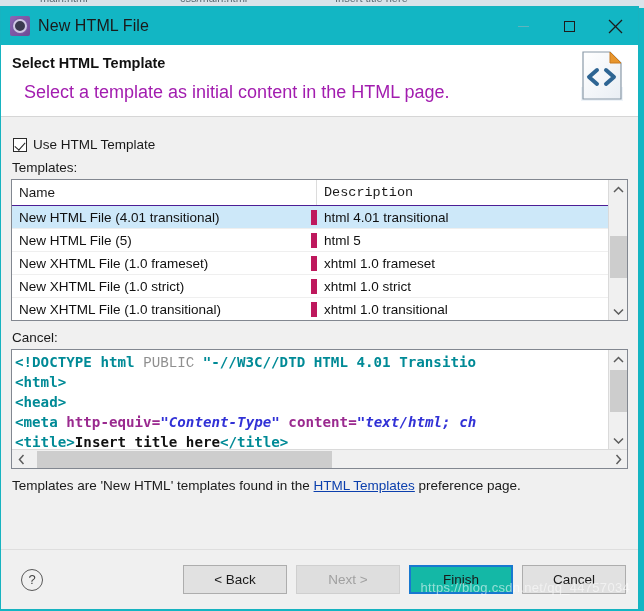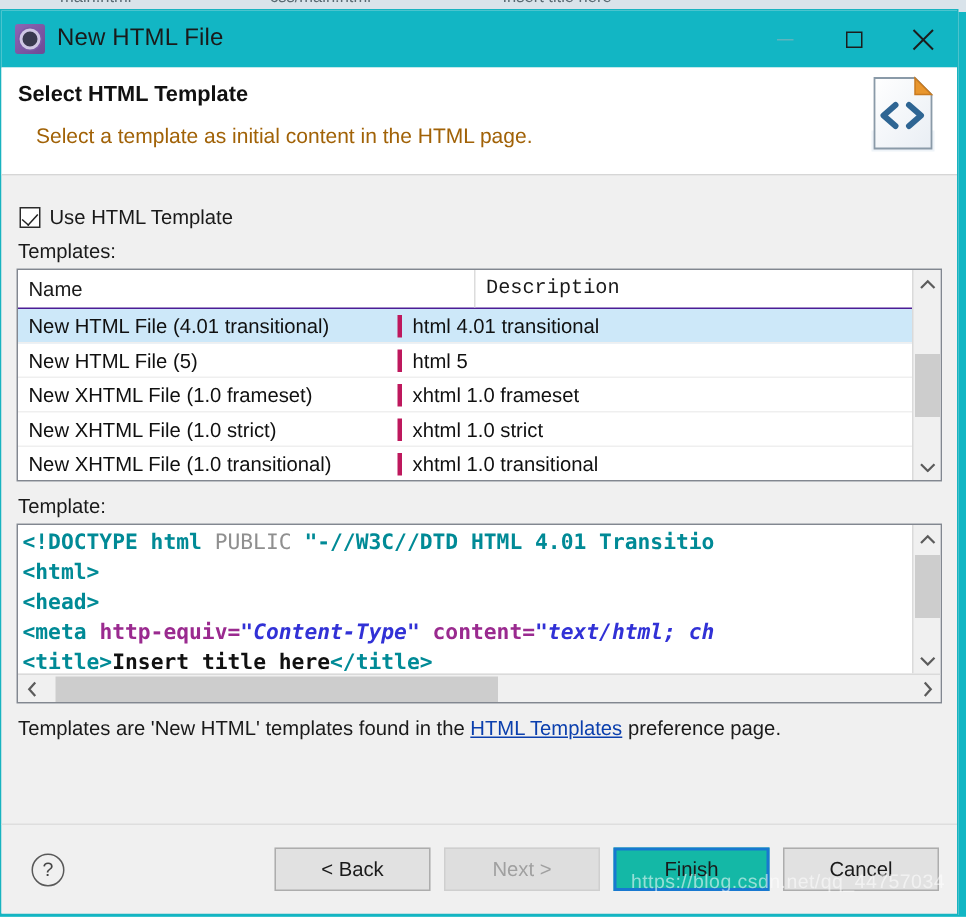--- a/index.html
+++ b/index.html
@@ -88,21 +88,21 @@
     padding: 10px 14px 12px 11px;
     position: relative;
     min-height: 72px;
   }
   .header h1 {
     margin: 0 0 11px 0;
     font-size: 14.5px; font-weight: bold; color: #111;
   }
   .header p {
     margin: 0 0 0 12px;
-    font-size: 14px; color: #a16207;
+    font-size: 18px; color: #a21caf;
   }
   .header-icon {
     position: absolute; right: 12px; top: 4px;
     width: 48px; height: 54px;
   }
 
   
   .body {
     flex: 1;
     background: #f0f0f0;
@@ -155,21 +155,21 @@
   .th.c1 { width: 305px; border-right: 1px solid #dcdcdc; }
   .th.c2 { flex: 1; font-family: Liberation Mono, monospace; }
   .tbody { flex: 1; overflow: hidden; }
   .tr { display: flex; height: 23px; align-items: center; border-bottom: 1px solid #efefef; }
   .tr.sel { background: #cde8f9; }
   .td {
     font-size: 13.5px; color: #101010;
     padding-left: 7px;
     white-space: nowrap; overflow: hidden;
   }
-  .td.c1 { width: 256px; border-right: 3px solid #be185d; }
+  .td.c1 { width: 305px; border-right: 6px solid #be185d; }
   .td.c2 { flex: 1; }
 
   
   .vsb {
     width: 19px; min-width: 19px;
     background: #f0f0f0;
     border-left: 1px solid #dadada;
     display: flex; flex-direction: column; align-items: center;
     position: relative;
   }
@@ -199,21 +199,21 @@
     padding: 2px 0 0 3px;
     font-family: "DejaVu Sans Mono", monospace;
     font-size: 14.2px;
     line-height: 20px;
     white-space: nowrap;
     overflow: hidden;
     font-weight: bold;
   }
   .code .ln { height: 20px; overflow: hidden; }
   .t-tag { color: #008a96; }
-  .t-gray { color: #8f8f8f; font-weight: normal; }
+  .t-gray { color: #8f8f8f; font-weight: normal; font-family: Liberation Mono, monospace; }
   .t-attr { color: #9a2a8f; }
   .t-val { color: #3131d6; font-style: italic; }
   .t-txt { color: #111; }
 
   .hsb {
     height: 19px; min-height: 19px;
     background: #f0f0f0;
     border-top: 1px solid #dadada;
     display: flex; align-items: center;
     position: relative;
@@ -373,21 +373,21 @@
             <div class="vsb-thumb" style="top:38px;height:42px"></div>
           </div>
           <div class="sb-arrow">
             <svg width="11" height="7" viewBox="0 0 11 7">
                 <path d="M1 1.5 L5.5 6 L10 1.5" fill="none" stroke="#5c5c5c" stroke-width="1.5"></path>
               </svg>
           </div>
         </div>
       </div>
 
-      <div class="previewlabel">Template:</div>
+      <div class="previewlabel">Cancel:</div>
       <div class="preview-wrap">
         <div class="preview-inner">
           <div class="code">
             <div class="ln"><span class="t-tag">&lt;!DOCTYPE html </span><span class="t-gray">PUBLIC </span><span class="t-tag">"-//W3C//DTD HTML 4.01 Transitio</span></div>
             <div class="ln"><span class="t-tag">&lt;html&gt;</span></div>
             <div class="ln"><span class="t-tag">&lt;head&gt;</span></div>
             <div class="ln"><span class="t-tag">&lt;meta </span><span class="t-attr">http-equiv=</span><span class="t-val">"Content-Type"</span><span class="t-txt"> </span><span class="t-attr">content=</span><span class="t-val">"text/html; ch</span></div>
             <div class="ln"><span class="t-tag">&lt;title&gt;</span><span class="t-txt">Insert title here</span><span class="t-tag">&lt;/title&gt;</span></div>
 
           </div>

